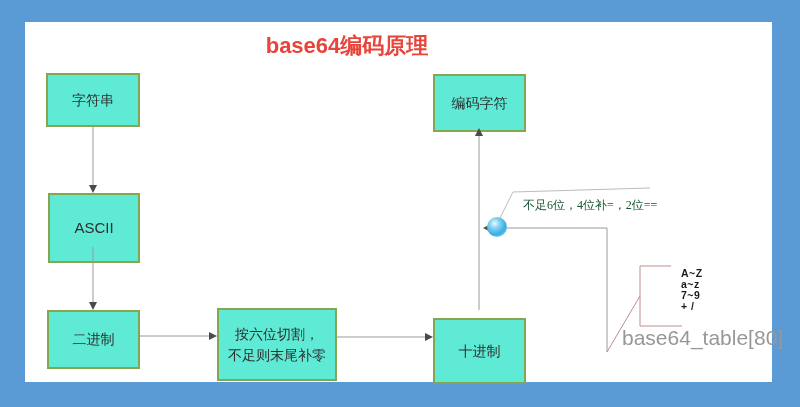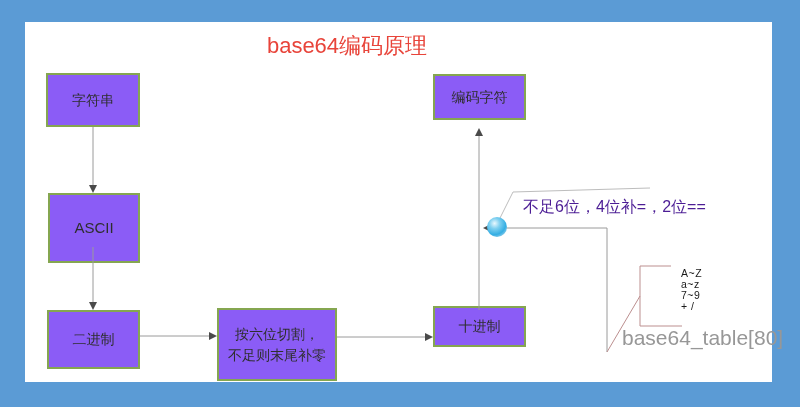--- a/index.html
+++ b/index.html
@@ -11,48 +11,48 @@
     overflow:hidden;
   }
   .canvas {
     position:absolute; left:25px; top:22px;
     width:747px; height:360px;
     background:#ffffff;
   }
   .title {
     position:absolute; left:322px; top:9px;
     transform:translateX(-50%);
-    font-size:22px; font-weight:400;
+    font-size:22px; font-weight:700;
     color:#e8443a; white-space:nowrap;
   }
   .node {
     position:absolute;
-    background:#8b5cf6;
+    background:#5eead4;
     border:2px solid #85a650;
     box-sizing:border-box;
     display:flex; align-items:center; justify-content:center;
     font-size:14px; color:#2e2e2e;
     text-align:center; white-space:pre-line;
     line-height:1.45;
   }
   .node-string  { left:21px;  top:51px;  width:94px;  height:54px; }
   .node-ascii   { left:23px;  top:171px; width:92px;  height:70px; font-size:15px; }
   .node-binary  { left:22px;  top:288px; width:93px;  height:59px;text-align:right; }
   .node-split   { left:192px; top:286px; width:120px; height:73px; }
-  .node-decimal { left:408px; top:284px; width:93px;  height:41px; }
-  .node-encoded { left:408px; top:52px;  width:93px;  height:46px; }
+  .node-decimal { left:408px; top:296px; width:93px;  height:66px; }
+  .node-encoded { left:408px; top:52px;  width:93px;  height:58px; }
   svg.wires { position:absolute; left:0; top:0; pointer-events:none; }
   .note-padding {
     position:absolute; left:498px; top:175px;
-    font-size:16px; color:#4c1d95; white-space:nowrap;
+    font-size:12px; color:#14532d; white-space:nowrap;font-family:Liberation Serif, serif;
   }
   .charset {
     position:absolute; left:656px; top:246px;
     font-size:10.5px; line-height:11px; color:#1a1a1a;
-    font-weight:normal; letter-spacing:0.5px;
+    font-weight:bold; letter-spacing:0.5px;
   }
   .table-label {
     position:absolute; left:597px; top:304px;
     font-size:21px; color:#979797; white-space:nowrap;
   }
 </style>
 </head>
 <body>
 
 <div class="canvas">

